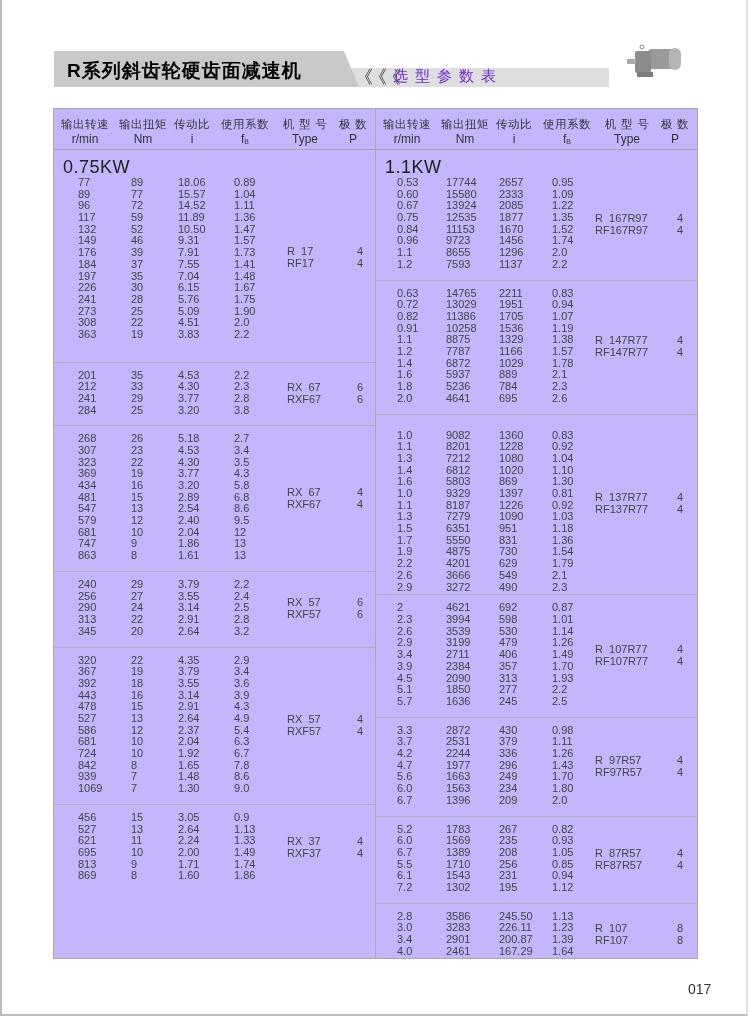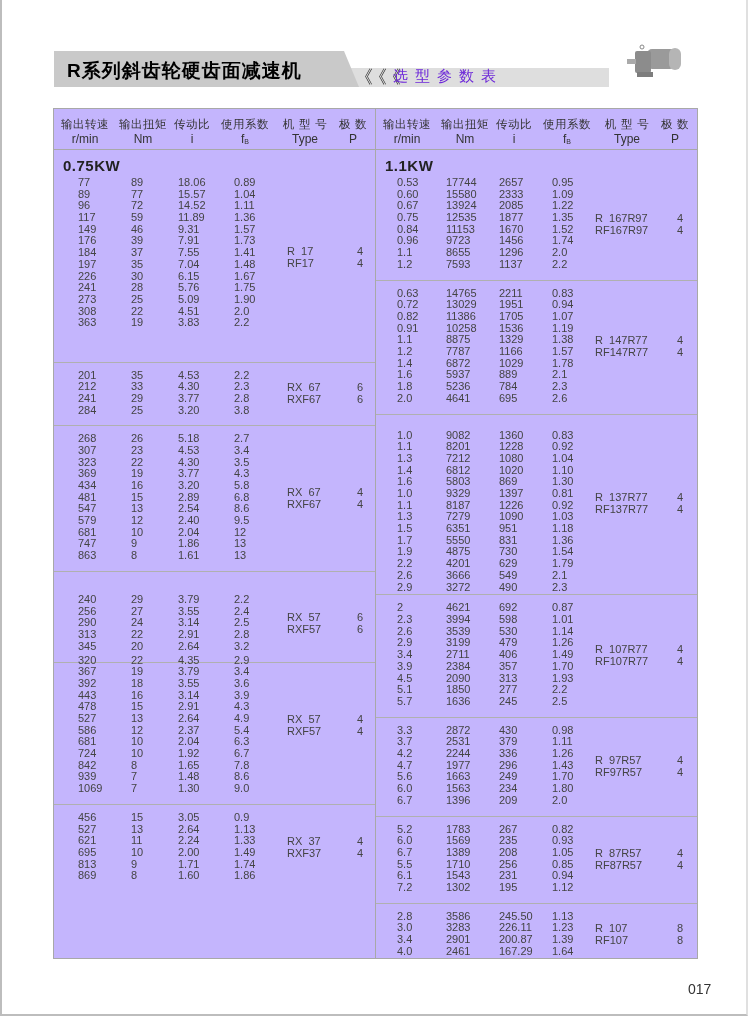--- a/index.html
+++ b/index.html
@@ -23,21 +23,21 @@
   .panel-left { left: 53px; width: 322px; height: 851px; border-right: none; }
   .panel-right { left: 375px; width: 323px; height: 851px; }
   .col-header { position: absolute; left: 0; right: 0; top: 0; height: 40px; border-bottom: 1px solid #a8a8a8; }
   .col-header .hcol { position: absolute; text-align: center; font-size: 12px; color: #333; }
   .hcol .cn { display: block; margin-top: 8px; letter-spacing: 0.5px; font-family: "DejaVu Sans", sans-serif; font-size: 11.5px; }
   .hcol .en { display: block; font-size: 12px; }
   .hcol .en sub { font-size: 7px; vertical-align: -1px; }
 
   .group { position: absolute; left: 0; right: 0; border-bottom: 1px solid #b0b0b0; box-sizing: border-box; }
   .group.last { border-bottom: none; }
-  .power-label { position: absolute; left: 9px; font-size: 15px; font-weight: bold; color: #222; letter-spacing: 0.5px; }
+  .power-label { position: absolute; left: 9px; font-size: 18px; font-weight: normal; color: #222; letter-spacing: 0.5px; }
   .rows { position: absolute; left: 0; right: 0; }
   .row { height: 11.7px; font-size: 11px; line-height: 11.7px; color: #444; position: relative; }
   .row span { position: absolute; top: 0; }
   .c1 { left: 24px; } .c2 { left: 77px; } .c3 { left: 124px; } .c4 { left: 180px; }
   .r .c1 { left: 21px; } .r .c2 { left: 70px; } .r .c3 { left: 123px; } .r .c4 { left: 176px; }
   .type-block { position: absolute; font-size: 11px; color: #444; line-height: 12px; }
   .type-block div { position: relative; height: 12px; }
   .type-block .t { position: absolute; left: 0; white-space: pre; }
   .type-block .p { position: absolute; left: 70px; }
   .page-number { position: absolute; left: 688px; top: 981px; font-size: 14px; color: #333; }
@@ -111,20 +111,26 @@
             <span class="c3">14.52</span>
             <span class="c4">1.11</span>
           </div>
           <div class="row">
             <span class="c1">117</span>
             <span class="c2">59</span>
             <span class="c3">11.89</span>
             <span class="c4">1.36</span>
           </div>
           <div class="row">
+            <span class="c1">132</span>
+            <span class="c2">52</span>
+            <span class="c3">10.50</span>
+            <span class="c4">1.47</span>
+          </div>
+          <div class="row">
             <span class="c1">149</span>
             <span class="c2">46</span>
             <span class="c3">9.31</span>
             <span class="c4">1.57</span>
           </div>
           <div class="row">
             <span class="c1">176</span>
             <span class="c2">39</span>
             <span class="c3">7.91</span>
             <span class="c4">1.73</span>
@@ -294,21 +300,21 @@
           <div>
             <span class="t">RX  67</span>
             <span class="p">4</span>
           </div>
           <div>
             <span class="t">RXF67</span>
             <span class="p">4</span>
           </div>
         </div>
       </div>
-      <div class="group" style="top: 478px; height: 75.5px;">
+      <div class="group" style="top: 463px; height: 75.5px;">
         <div class="rows" style="top: 7px;">
           <div class="row">
             <span class="c1">240</span>
             <span class="c2">29</span>
             <span class="c3">3.79</span>
             <span class="c4">2.2</span>
           </div>
           <div class="row">
             <span class="c1">256</span>
             <span class="c2">27</span>

